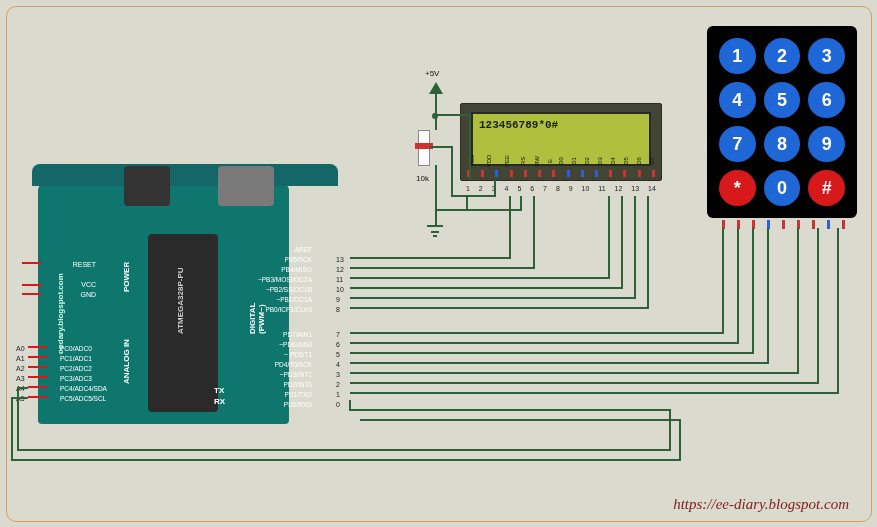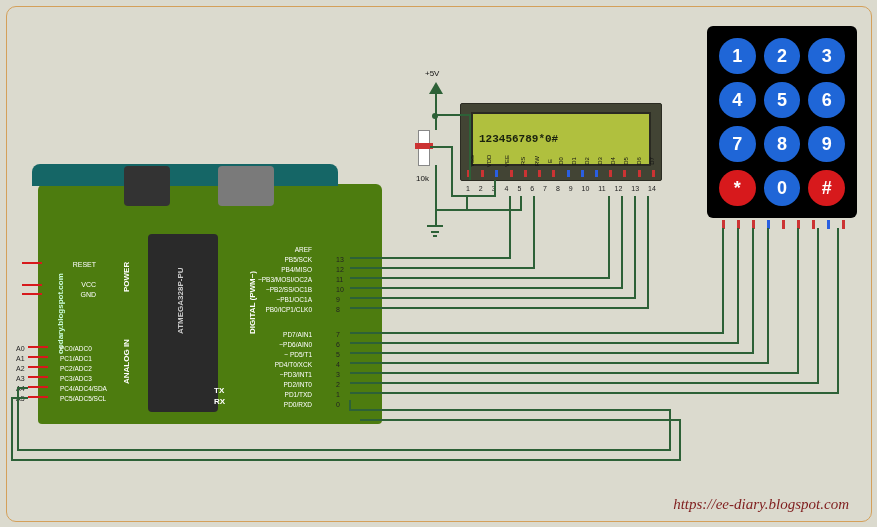--- a/index.html
+++ b/index.html
@@ -1,33 +1,33 @@
 <!DOCTYPE html>
 <html><head>
 <meta charset="utf-8">
 <style>
 body{margin:0;background:#dbdace;font-family:Arial,sans-serif}
 .stage{position:relative;width:877px;height:527px}
 .frame{position:absolute;left:6px;top:6px;width:864px;height:514px;border:1px solid #d4a05a;border-radius:10px}
 
 
-.arduino{position:absolute;left:38px;top:184px;width:344px;height:240px;background:#4d7c0f;border-radius:6px 6px 4px 4px}
+.arduino{position:absolute;left:38px;top:184px;width:251px;height:240px;background:#0f766e;border-radius:6px 6px 4px 4px}
 .arduino::before{content:"";position:absolute;left:-6px;top:-20px;width:306px;height:22px;background:#156666;border-radius:8px 8px 0 0}
 .usb{position:absolute;left:86px;top:-18px;width:46px;height:40px;background:#333;border-radius:4px}
 .dcjack{position:absolute;left:180px;top:-18px;width:56px;height:40px;background:#7a7a7a;border-radius:4px}
 .mcu{position:absolute;left:110px;top:50px;width:70px;height:178px;background:#2a2a2a;border-radius:4px}
 .mculbl{position:absolute;left:138px;top:150px;color:#ccc;font:700 8px Arial;transform:rotate(-90deg);transform-origin:left top}
 .txrx{position:absolute;left:176px;top:201px;color:#fff;font:700 8px Arial;line-height:11px}
 .vert{transform:rotate(-90deg);transform-origin:left top;color:#fff;font:700 8px Arial}
 .red-stub{position:absolute;width:20px;height:2px;background:#d7191c}
 .red-stub::after{content:"";position:absolute;left:-4px;top:-3px;width:8px;height:8px;background:#d7191c;display:none}
 
 
 .lcd-wrap{position:absolute;left:460px;top:103px;width:200px;height:76px;background:#424434;border-radius:2px;border:1px solid #2b2b22}
-.lcd-screen{position:absolute;left:10px;top:8px;right:10px;height:42px;background:#b0c03e;border:2px solid #2a2a22;display:flex;align-items:center;padding:4px 6px;color:#1a220e;font:700 11px/14px "Courier New",monospace}
+.lcd-screen{position:absolute;left:10px;top:8px;right:10px;height:42px;background:#b0c03e;border:2px solid #2a2a22;display:flex;align-items:flex-start;padding:4px 6px;color:#1a220e;font:700 11px/14px "Courier New",monospace}
 .lcd-pinrow{position:absolute;left:6px;right:6px;bottom:3px;display:flex;justify-content:space-between}
 .lcd-pinrow .p{width:3px;height:7px;background:#c33}
 .lcd-pinrow .p.b{background:#2a5fe0}
 .lcd-labels{position:absolute;left:466px;top:158px;width:190px;display:flex;justify-content:space-between}
 .lcd-labels span{transform:rotate(-90deg);font:6px Arial;color:#111}
 
 
 .vcc{position:absolute;left:425px;top:69px;color:#111;font:8px Arial}
 .gnd-sym{position:absolute;left:427px;top:225px;width:16px;border-top:2px solid #2d6137}
 .gnd-sym::after{content:"";position:absolute;left:4px;top:4px;width:8px;border-top:2px solid #2d6137}

